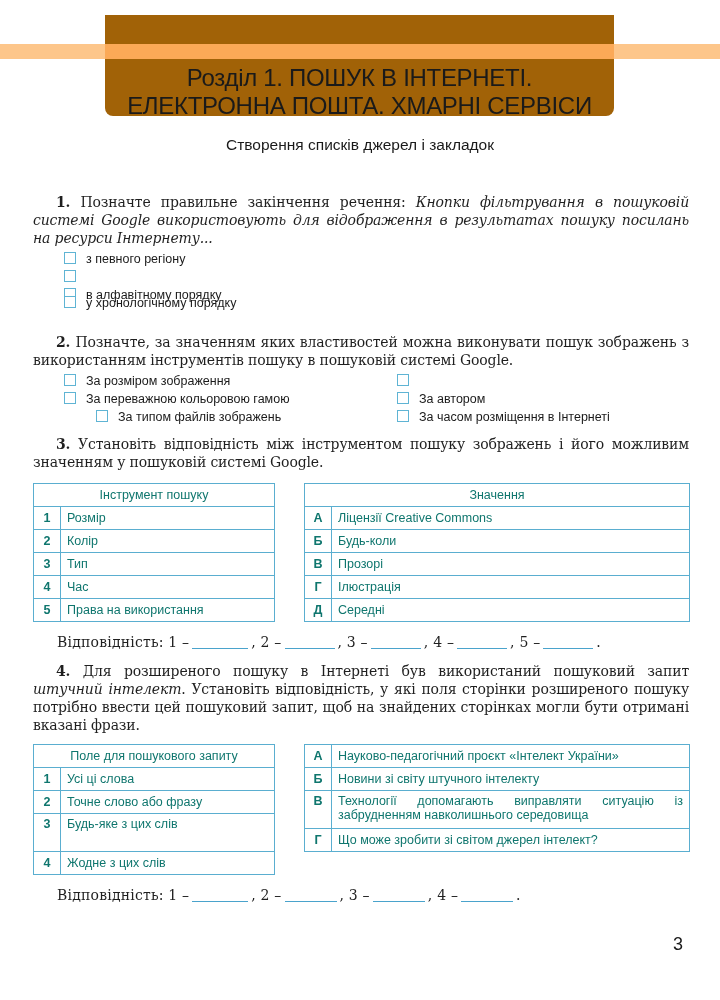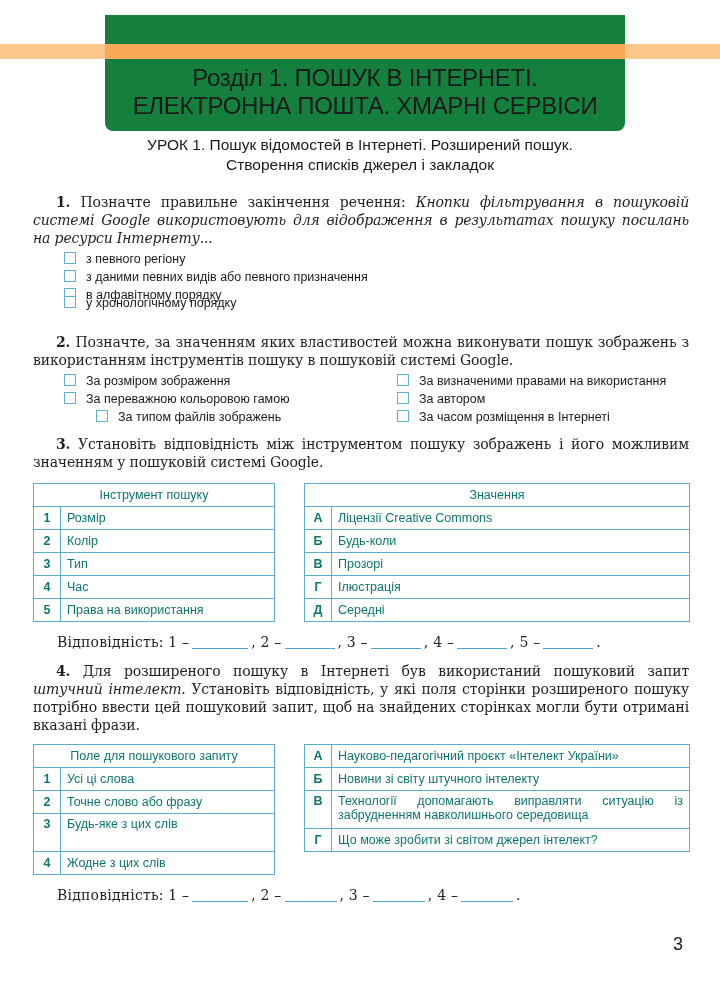--- a/index.html
+++ b/index.html
@@ -3,22 +3,22 @@
 <meta charset="utf-8">
 <style>
   html, body { margin: 0; padding: 0; }
   body {
     width: 720px; height: 1000px; position: relative; overflow: hidden;
     background: #ffffff; color: #1f1f1f;
     font-family: "DejaVu Serif", serif;
   }
   .stripe { position: absolute; left: 0; top: 44px; width: 720px; height: 15px; background: #fdc68a; }
   .chapter-box {
-    position: absolute; left: 105px; top: 15px; width: 509px; height: 116px;
-    background: #15803d; border-radius: 0 0 8px 8px; overflow: hidden; padding-left: 11px;
+    position: absolute; left: 105px; top: 15px; width: 509px; height: 101px;
+    background: #a16207; border-radius: 0 0 8px 8px; overflow: hidden;
   }
   .chapter-box .stripe-dark { position: absolute; left: 0; top: 29px; width: 100%; height: 15px; background: #fba957; }
   .chapter-title {
     position: absolute; left: 0; right: 0; top: 49px; text-align: center;
     font-family: "Liberation Sans", sans-serif; font-size: 24px; line-height: 28px;
     color: #1a1a1a; letter-spacing: -0.3px; font-weight: normal;
   }
   .lesson-title {
     position: absolute; left: 0; width: 720px; top: 135px; text-align: center;
     font-family: "Liberation Sans", sans-serif; font-size: 15.5px; line-height: 20px; color: #1a1a1a;
@@ -59,46 +59,45 @@
 <div class="stripe"></div>
 <div class="chapter-box">
   <div class="stripe-dark"></div>
   <div class="chapter-title">
     <div>Розділ 1. ПОШУК В ІНТЕРНЕТІ.</div>
     <div>ЕЛЕКТРОННА ПОШТА. ХМАРНІ СЕРВІСИ</div>
   </div>
 </div>
 
 <div class="lesson-title">
-  <div>УРОК 1. Пошук відомостей в Інтернеті. Розширений пошук.</div>
   <div>Створення списків джерел і закладок</div>
 </div>
 
 <div class="q" style="top:193px;">
   <b class="num">1.</b>
   <span>Позначте правильне закінчення речення: </span><span class="it">Кнопки фільтрування в пошуковій системі Google використовують для відображення в результатах пошуку посилань на ресурси Інтернету...</span>
 </div>
 <div class="opts" style="left:64px; top:251px;">
   <div class="opt" style="top:0;text-align:center;"><span class="cb"></span><span>з певного регіону</span></div>
-  <div class="opt" style="top:18px;"><span class="cb"></span><span>з даними певних видів або певного призначення</span></div>
+  <div class="opt" style="top:18px;"><span class="cb"></span></div>
   <div class="opt" style="top:36px;"><span class="cb"></span><span>в алфавітному порядку</span></div>
   <div class="opt" style="top:44px;"><span class="cb"></span><span>у хронологічному порядку</span></div>
 </div>
 
 <div class="q" style="top:333px;">
   <b class="num">2.</b>
   <span>Позначте, за значенням яких властивостей можна виконувати пошук зображень з використанням інструментів пошуку в пошуковій системі Google.</span>
 </div>
 <div class="opts" style="left:64px; top:373px;">
   <div class="opt" style="top:0;"><span class="cb"></span><span>За розміром зображення</span></div>
   <div class="opt" style="top:18px;"><span class="cb"></span><span>За переважною кольоровою гамою</span></div>
   <div class="opt" style="top:36px;padding-left:32px;"><span class="cb"></span><span>За типом файлів зображень</span></div>
 </div>
 <div class="opts" style="left:397px; top:373px;">
-  <div class="opt" style="top:0;"><span class="cb"></span><span>За визначеними правами на використання</span></div>
+  <div class="opt" style="top:0;"><span class="cb"></span></div>
   <div class="opt" style="top:18px;"><span class="cb"></span><span>За автором</span></div>
   <div class="opt" style="top:36px;"><span class="cb"></span><span>За часом розміщення в Інтернеті</span></div>
 </div>
 
 <div class="q" style="top:435px;">
   <b class="num">3.</b>
   <span>Установіть відповідність між інструментом пошуку зображень і його можливим значенням у пошуковій системі Google.</span>
 </div>
 
 <table class="mt" style="left:33px; top:483px; width:242px;">

